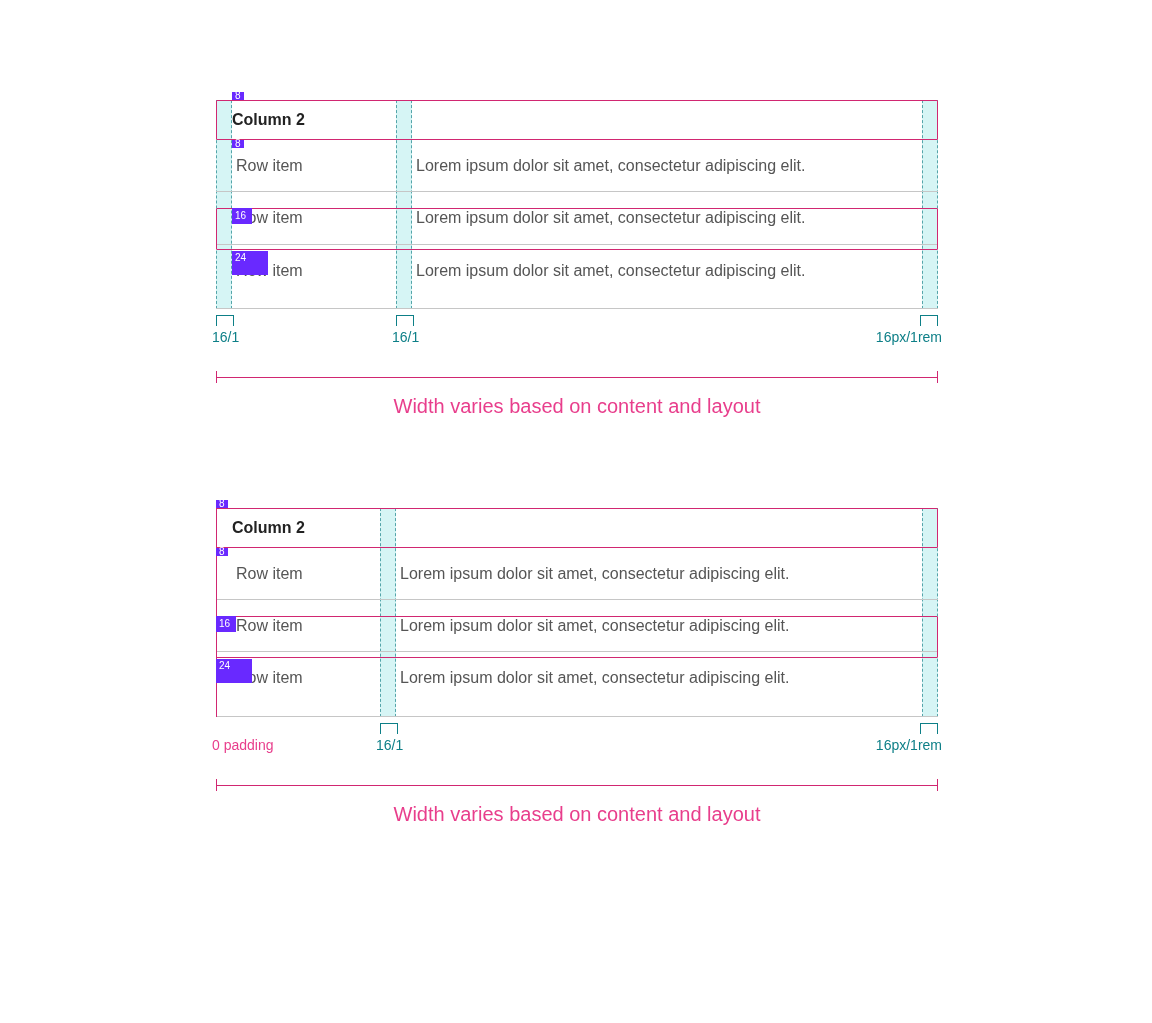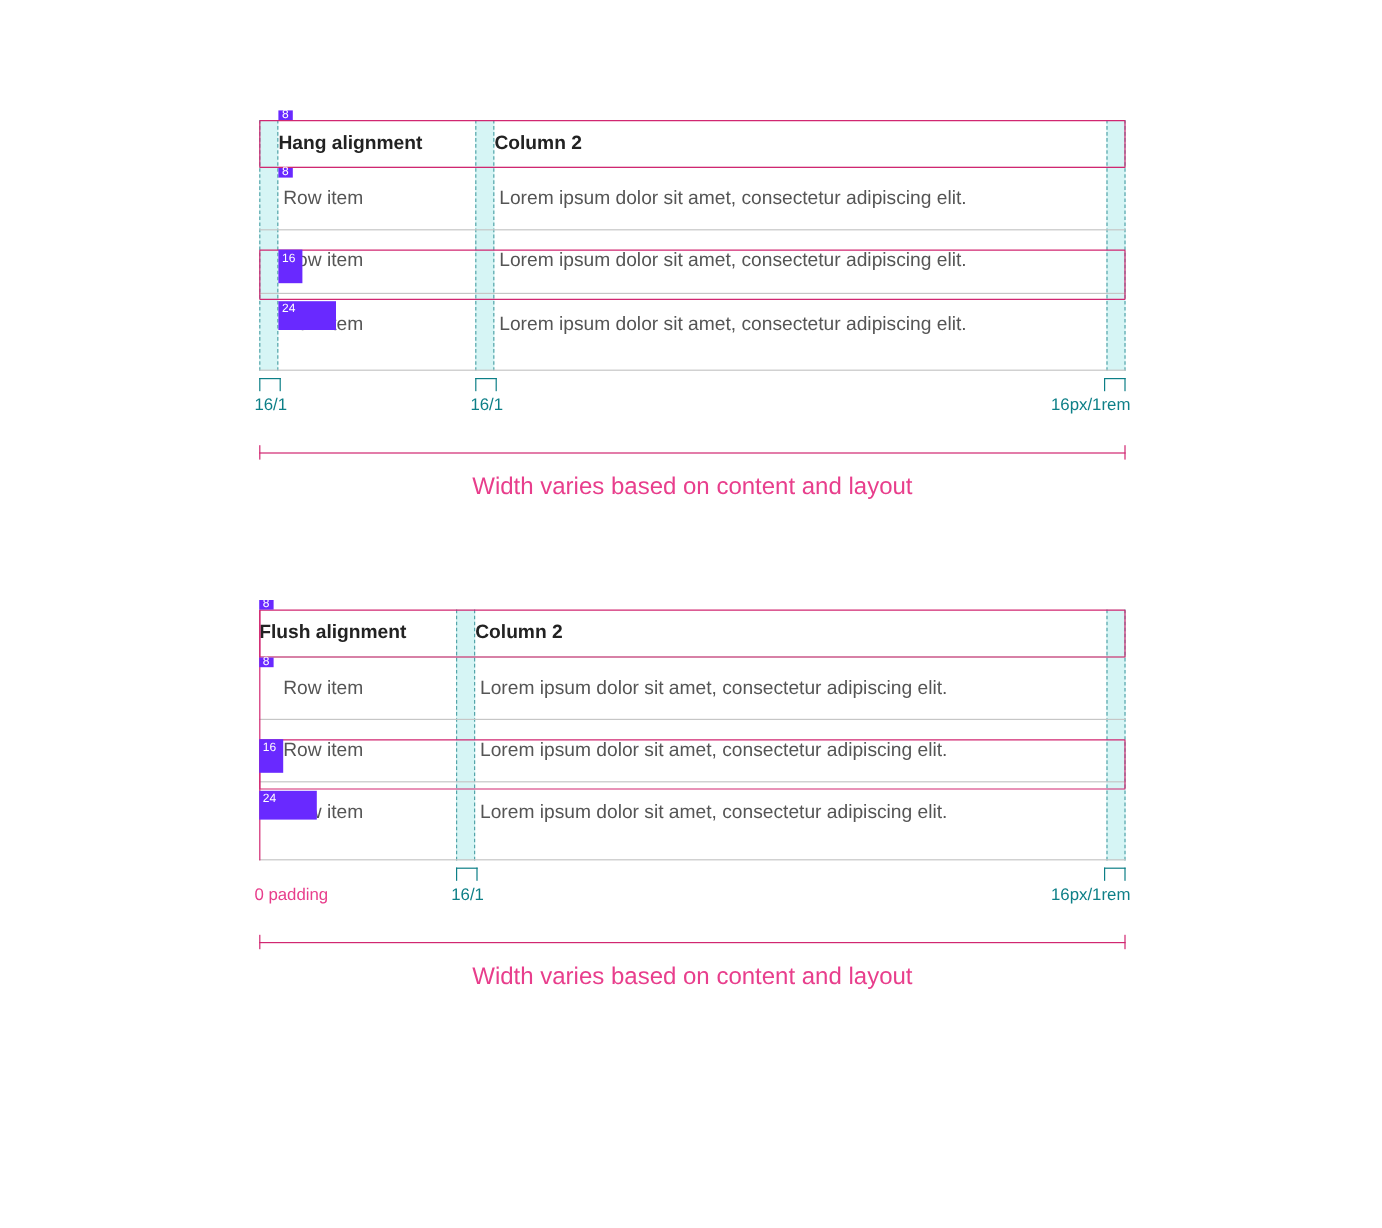--- a/index.html
+++ b/index.html
@@ -113,22 +113,22 @@
     background:var(--purple);
     color:#fff;
     font-size:10px;
     line-height:1;
     padding:1px 3px;
     box-sizing:border-box;
     z-index:3;
     font-weight:500;
   }
   .chip.h8  {height:8px; padding-top:0; padding-bottom:0; line-height:8px;}
-  .chip.h16 {height:28px;line-height:14px;}
-  .chip.h24 {height:24px;width:48px;line-height:12px;}
+  .chip.h16 {height:16px;line-height:14px;}
+  .chip.h24 {height:24px;width:36px;line-height:12px;}
 
   
   .brackets{
     position:relative;
     height:26px;
     margin-top:6px;
   }
   .bkt{
     position:absolute;
     top:0;
@@ -179,21 +179,20 @@
 <div class="page">
 
   <div class="fig hang">
     <div class="tbl">
 
       <div class="gutter g-left"></div>
       <div class="gutter g-mid"></div>
       <div class="gutter g-right"></div>
 
       <div class="row hdr">
-        <div class="cell c1"><span>Hang alignment</span></div>
         <div class="cell c2"><span>Column 2</span></div>
       </div>
       <div class="row">
         <div class="cell c1 muted"><span>Row item</span></div>
         <div class="cell c2 muted"><span>Lorem ipsum dolor sit amet, consectetur adipiscing elit.</span></div>
       </div>
       <div class="row">
         <div class="cell c1 muted"><span>Row item</span></div>
         <div class="cell c2 muted"><span>Lorem ipsum dolor sit amet, consectetur adipiscing elit.</span></div>
       </div>
@@ -229,21 +228,20 @@
   </div>
 
   <div class="fig flush">
     <div class="tbl">
 
       <div class="gutter g-mid"></div>
       <div class="gutter g-right"></div>
       <div class="pink-spine"></div>
 
       <div class="row hdr">
-        <div class="cell c1" style="flex-basis:164px"><span>Flush alignment</span></div>
         <div class="cell c2"><span>Column 2</span></div>
       </div>
       <div class="row">
         <div class="cell c1 muted" style="flex-basis:164px"><span>Row item</span></div>
         <div class="cell c2 muted"><span>Lorem ipsum dolor sit amet, consectetur adipiscing elit.</span></div>
       </div>
       <div class="row">
         <div class="cell c1 muted" style="flex-basis:164px"><span>Row item</span></div>
         <div class="cell c2 muted"><span>Lorem ipsum dolor sit amet, consectetur adipiscing elit.</span></div>
       </div>

